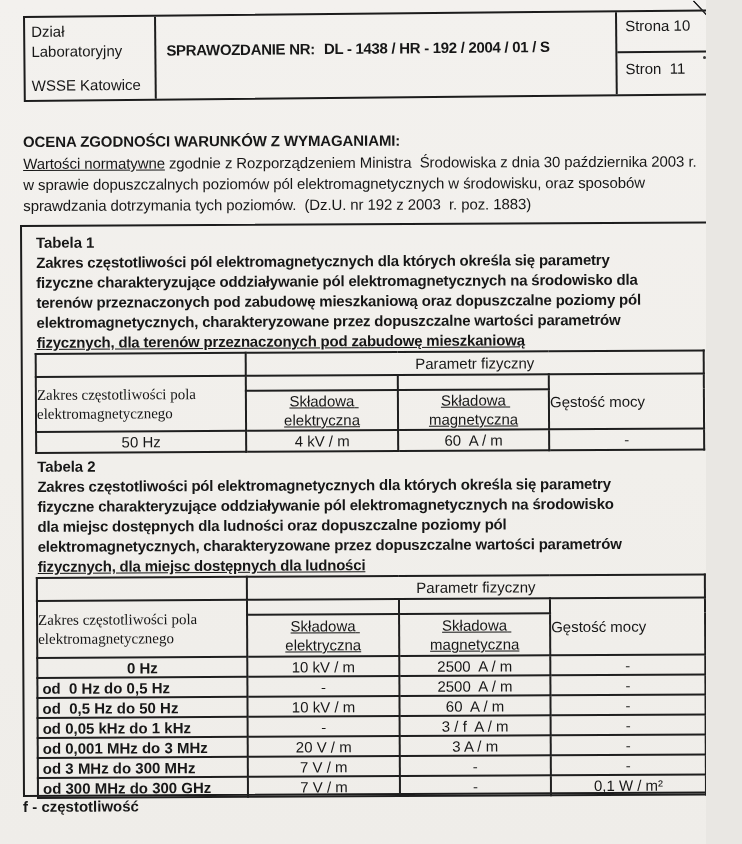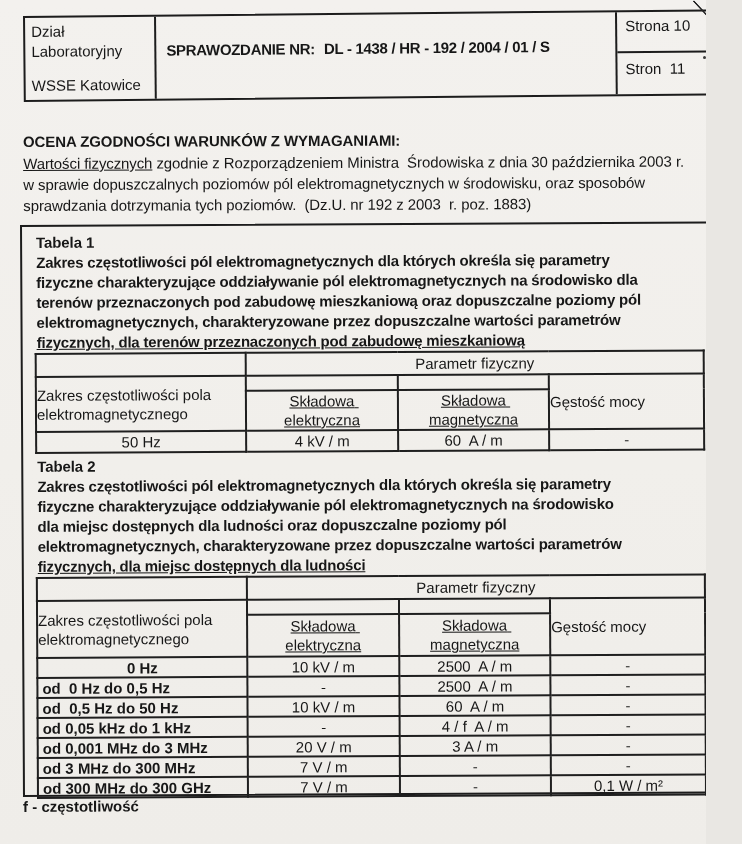--- a/index.html
+++ b/index.html
@@ -80,21 +80,21 @@
     overflow:hidden;
   }
   .tc{text-align:center;}
   .r-group td{height:21px;}
   .r-thin td{height:13px;padding:0;}
   .r-sub td{height:38px;}
   .t2 .r-sub td{height:40px;}
   .t1 .r-data td{height:19px;}
   .t2 .r-data td{height:18px;}
   .zakres{padding-left:8px;}
-  .zakres span{display:inline-block;max-width:186px;line-height:19px;}
+  .zakres span{display:inline-block;max-width:186px;line-height:19px;font-family:Liberation Serif, serif;}
   .narrow{display:inline-block;max-width:104px;line-height:19px;text-decoration:underline;}
   .gestosc{padding-left:10px;margin-left:48px;}
   .fw6{font-weight:600;}
   .padl{padding-left:8px;}
 
   
   .footnote{
     position:absolute;left:23px;top:798px;font-size:15px;
     transform:rotate(-0.3deg);transform-origin:0 0;
   }
@@ -120,21 +120,21 @@
     </div>
   </div>
 
   <div class="artifact a-line1"></div>
   <div class="artifact a-line2"></div>
   <div class="artifact a-dot1"></div>
   <div class="artifact a-dot2"></div>
 
   <div class="assessment">
     <div class="b heading" data-bind="assessment.heading">OCENA ZGODNOŚCI WARUNKÓW Z WYMAGANIAMI:</div>
-    <div><span class="u" data-bind="assessment.line1_underlined">Wartości fizycznych</span><span data-bind="assessment.line1_rest"> zgodnie z Rozporządzeniem Ministra  Środowiska z dnia 30 października 2003 r.</span></div>
+    <div><span class="u" data-bind="assessment.line1_underlined">Wartości normatywne</span><span data-bind="assessment.line1_rest"> zgodnie z Rozporządzeniem Ministra  Środowiska z dnia 30 października 2003 r.</span></div>
     <div data-bind="assessment.line2">w sprawie dopuszczalnych poziomów pól elektromagnetycznych w środowisku, oraz sposobów</div>
     <div data-bind="assessment.line3">sprawdzania dotrzymania tych poziomów.  (Dz.U. nr 192 z 2003  r. poz. 1883)</div>
   </div>
 
   <div class="outer-box">
 
     <div class="tbl-title b" data-bind="table1.title">Tabela 1</div>
     <div class="tbl-desc b" data-bind="table1.desc_lines.0">Zakres częstotliwości pól elektromagnetycznych dla których określa się parametry</div>
     <div class="tbl-desc b" data-bind="table1.desc_lines.1">fizyczne charakteryzujące oddziaływanie pól elektromagnetycznych na środowisko dla</div>
     <div class="tbl-desc b" data-bind="table1.desc_lines.2">terenów przeznaczonych pod zabudowę mieszkaniową oraz dopuszczalne poziomy pól</div>
@@ -215,21 +215,21 @@
       </tr>
       <tr class="r-data">
         <td class="padl fw6" data-bind="table2.rows.2.0">od  0,5 Hz do 50 Hz</td>
         <td class="tc" data-bind="table2.rows.2.1">10 kV / m</td>
         <td class="tc" data-bind="table2.rows.2.2">60  A / m</td>
         <td class="tc" data-bind="table2.rows.2.3">-</td>
       </tr>
       <tr class="r-data">
         <td class="padl fw6" data-bind="table2.rows.3.0">od 0,05 kHz do 1 kHz</td>
         <td class="tc" data-bind="table2.rows.3.1">-</td>
-        <td class="tc" data-bind="table2.rows.3.2">4 / f  A / m</td>
+        <td class="tc" data-bind="table2.rows.3.2">3 / f  A / m</td>
         <td class="tc" data-bind="table2.rows.3.3">-</td>
       </tr>
       <tr class="r-data">
         <td class="padl fw6" data-bind="table2.rows.4.0">od 0,001 MHz do 3 MHz</td>
         <td class="tc" data-bind="table2.rows.4.1">20 V / m</td>
         <td class="tc" data-bind="table2.rows.4.2">3 A / m</td>
         <td class="tc" data-bind="table2.rows.4.3">-</td>
       </tr>
       <tr class="r-data">
         <td class="padl fw6" data-bind="table2.rows.5.0">od 3 MHz do 300 MHz</td>

